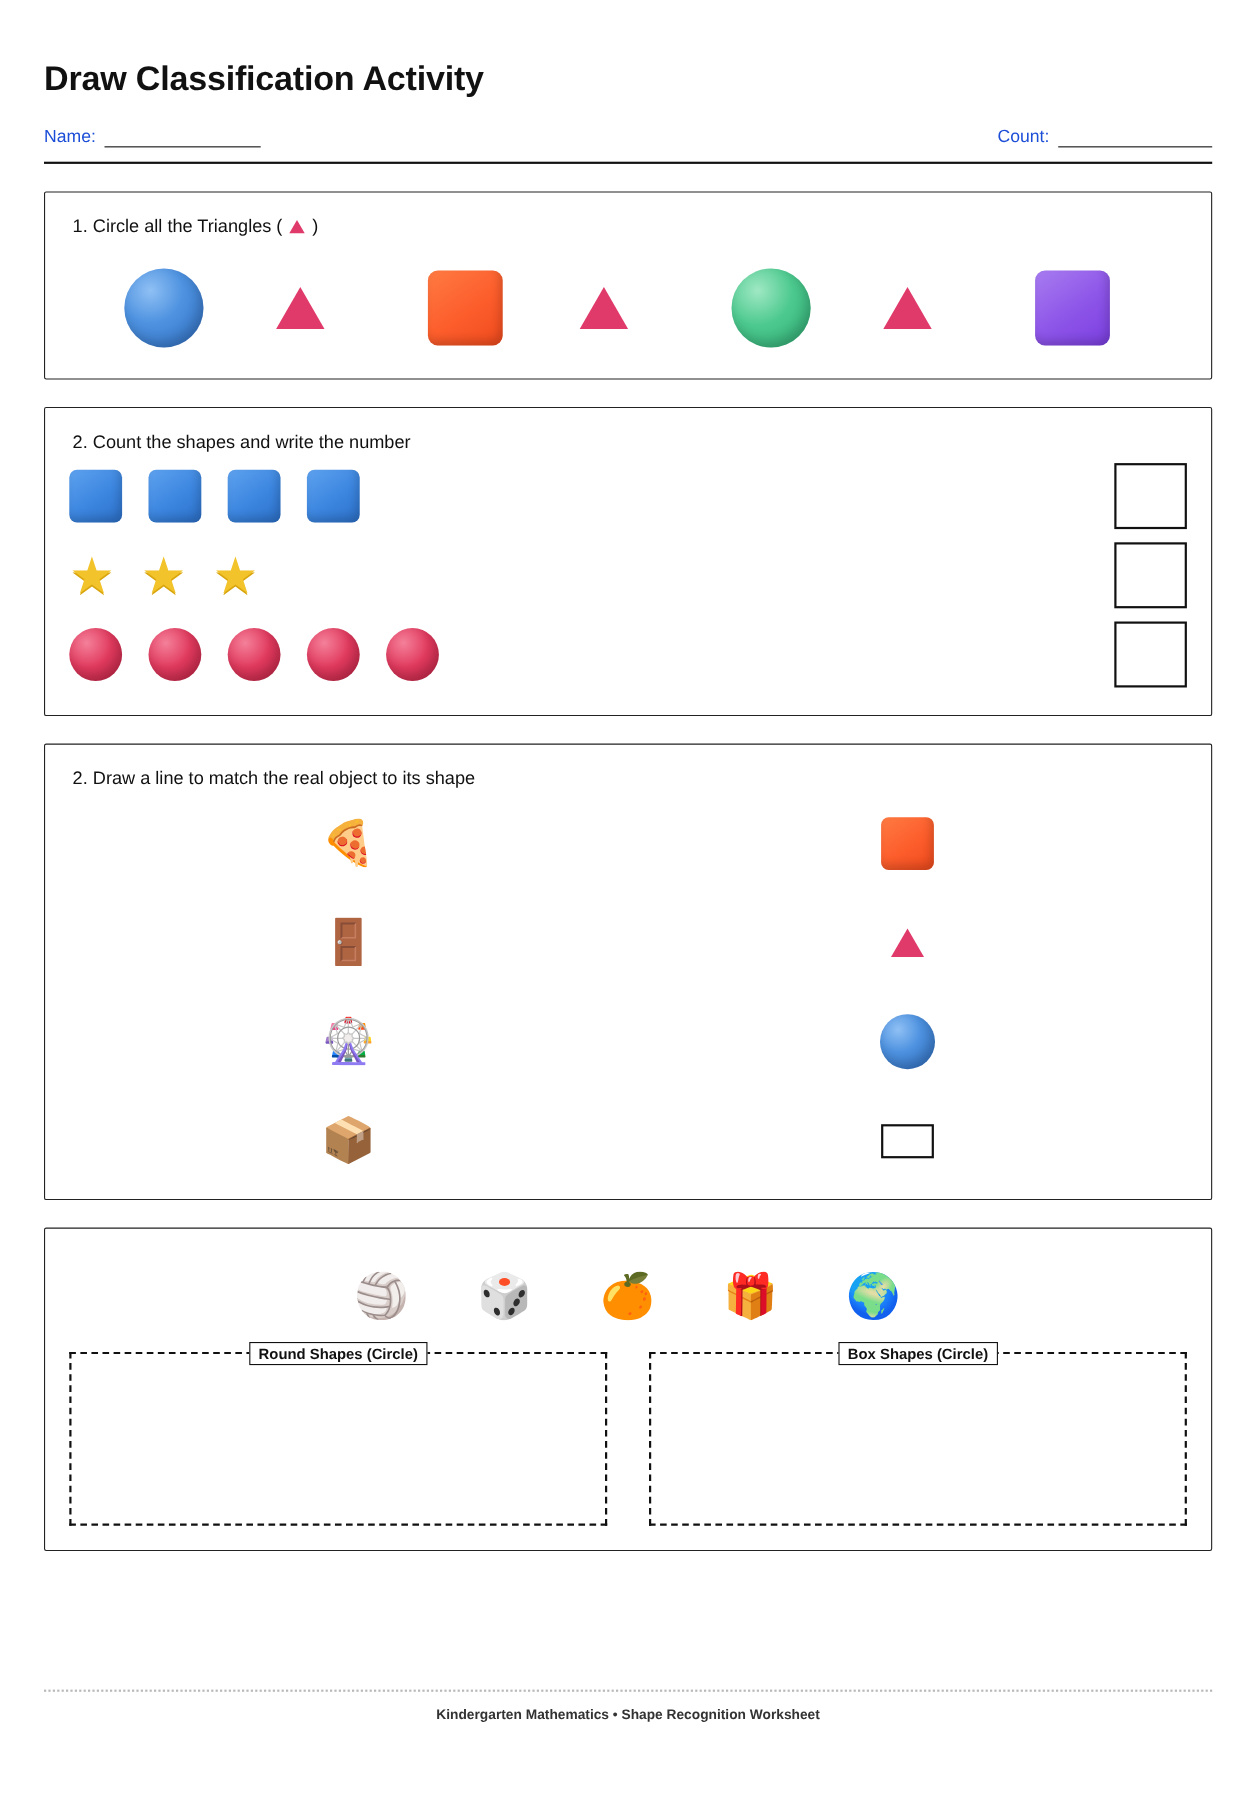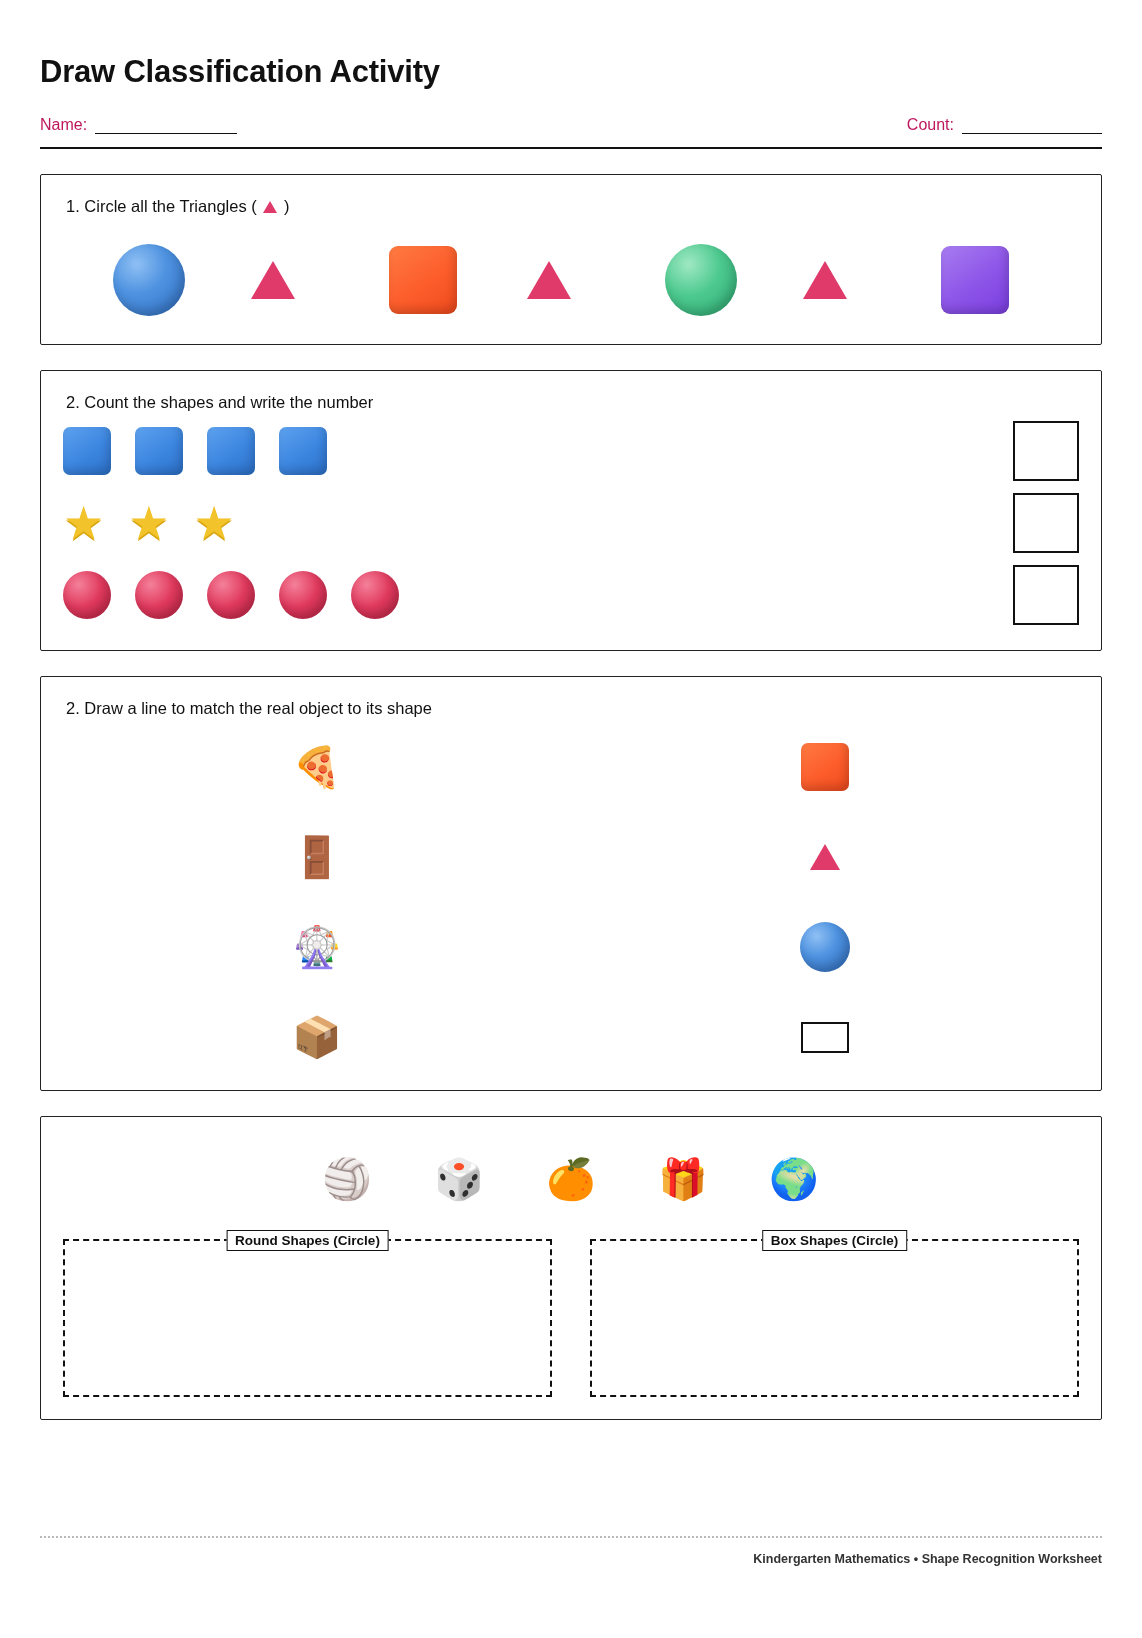--- a/index.html
+++ b/index.html
@@ -37,21 +37,21 @@
     margin-top: 26px;
     font-size: 16px;
   }
   .field {
     display: flex;
     align-items: flex-end;
     gap: 8px;
   }
   .field-label {
     font-size: 16px;
-    color: #be185d;
+    color: #1d4ed8;
   }
   .rule {
     display: inline-block;
     border-bottom: 1.6px solid #111;
     height: 14px;
   }
   .rule.name { width: 142px; }
   .rule.date { width: 140px; }
   .hr-main {
     border: none;
@@ -180,21 +180,21 @@
   
   .sort-items {
     display: flex;
     justify-content: center;
     gap: 62px;
     margin-top: 22px;
   }
   .sort-boxes {
     display: flex;
     gap: 38px;
-    margin-top: 40px;
+    margin-top: 30px;
   }
   .sort-box {
     flex: 1;
     height: 154px;
     border: 2px dashed #111;
     position: relative;
   }
   .sort-legend {
     position: absolute;
     top: -11px;
@@ -213,21 +213,21 @@
     left: 40px;
     right: 40px;
     bottom: 72px;
   }
   .footer-rule {
     border: none;
     border-top: 2px dotted #b9b9b9;
     margin: 0 0 14px 0;
   }
   .footer-text {
-    text-align: right;
+    text-align: center;
     font-size: 12.5px;
     font-weight: bold;
     color: #333;
   }
 </style>
 </head>
 <body>
 
 <div class="page">
 

